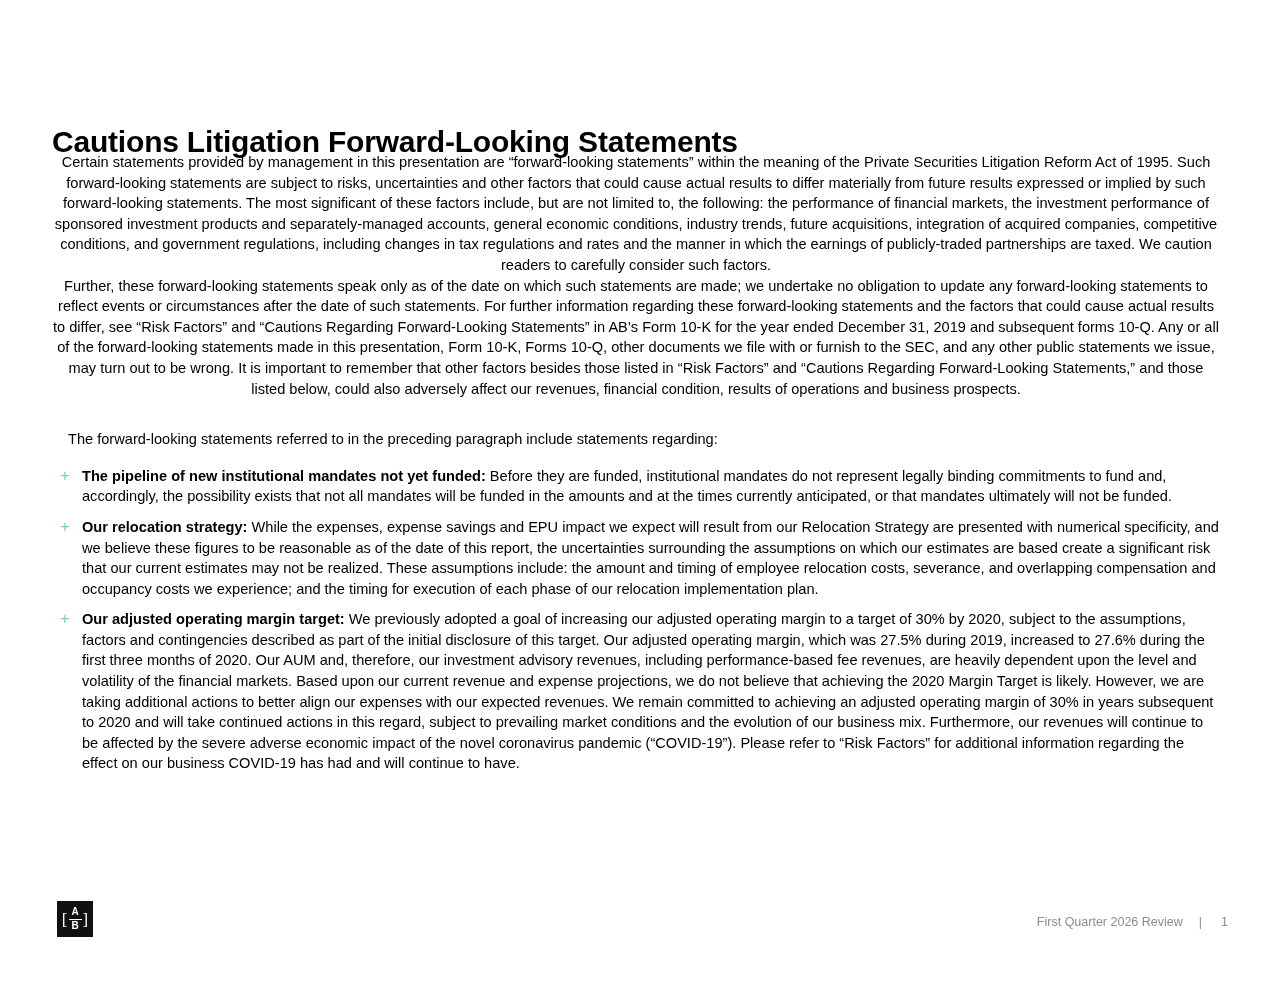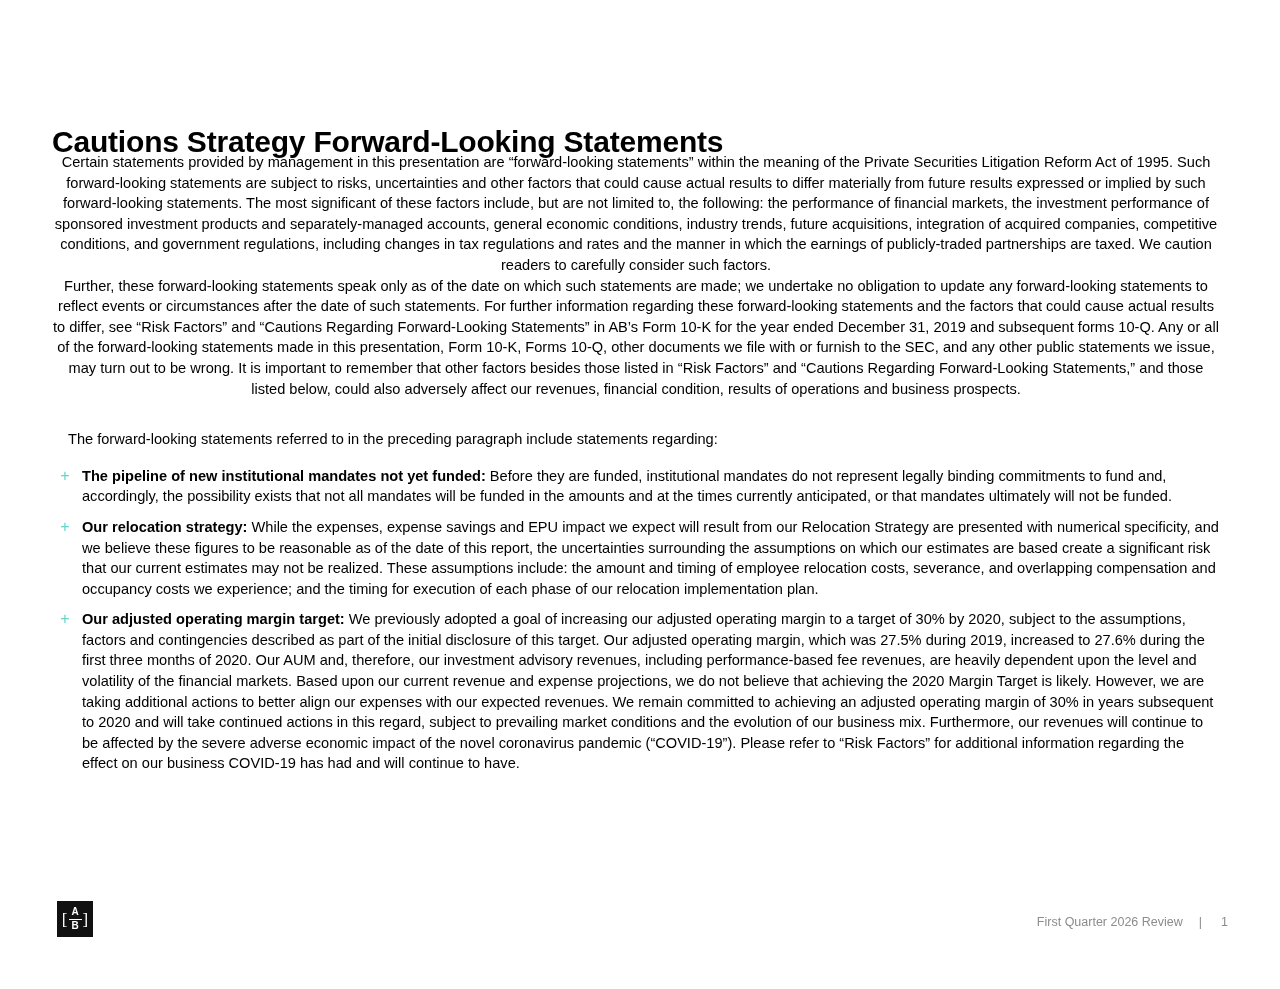--- a/index.html
+++ b/index.html
@@ -164,21 +164,21 @@
     color: #8c8c8c;
     min-width: 10px;
     text-align: right;
   }
 </style>
 </head>
 <body>
 
 <div class="slide">
 
-  <h1 class="slide-title">Cautions Strategy Forward-Looking Statements</h1>
+  <h1 class="slide-title">Cautions Litigation Forward-Looking Statements</h1>
 
   <div class="body-area">
 
     <p class="para">Certain statements provided by management in this presentation are “forward-looking statements” within the meaning of the Private Securities Litigation Reform Act of 1995. Such forward-looking statements are subject to risks, uncertainties and other factors that could cause actual results to differ materially from future results expressed or implied by such forward-looking statements. The most significant of these factors include, but are not limited to, the following: the performance of financial markets, the investment performance of sponsored investment products and separately-managed accounts, general economic conditions, industry trends, future acquisitions, integration of acquired companies, competitive conditions, and government regulations, including changes in tax regulations and rates and the manner in which the earnings of publicly-traded partnerships are taxed. We caution readers to carefully consider such factors.</p>
     <p class="para">Further, these forward-looking statements speak only as of the date on which such statements are made; we undertake no obligation to update any forward-looking statements to reflect events or circumstances after the date of such statements. For further information regarding these forward-looking statements and the factors that could cause actual results to differ, see “Risk Factors” and “Cautions Regarding Forward-Looking Statements” in AB’s Form 10-K for the year ended December 31, 2019 and subsequent forms 10-Q. Any or all of the forward-looking statements made in this presentation, Form 10-K, Forms 10-Q, other documents we file with or furnish to the SEC, and any other public statements we issue, may turn out to be wrong. It is important to remember that other factors besides those listed in “Risk Factors” and “Cautions Regarding Forward-Looking Statements,” and those listed below, could also adversely affect our revenues, financial condition, results of operations and business prospects.</p>
 
     <div class="para-gap"></div>
 
     <p class="lead-in">The forward-looking statements referred to in the preceding paragraph include statements regarding:</p>
 

